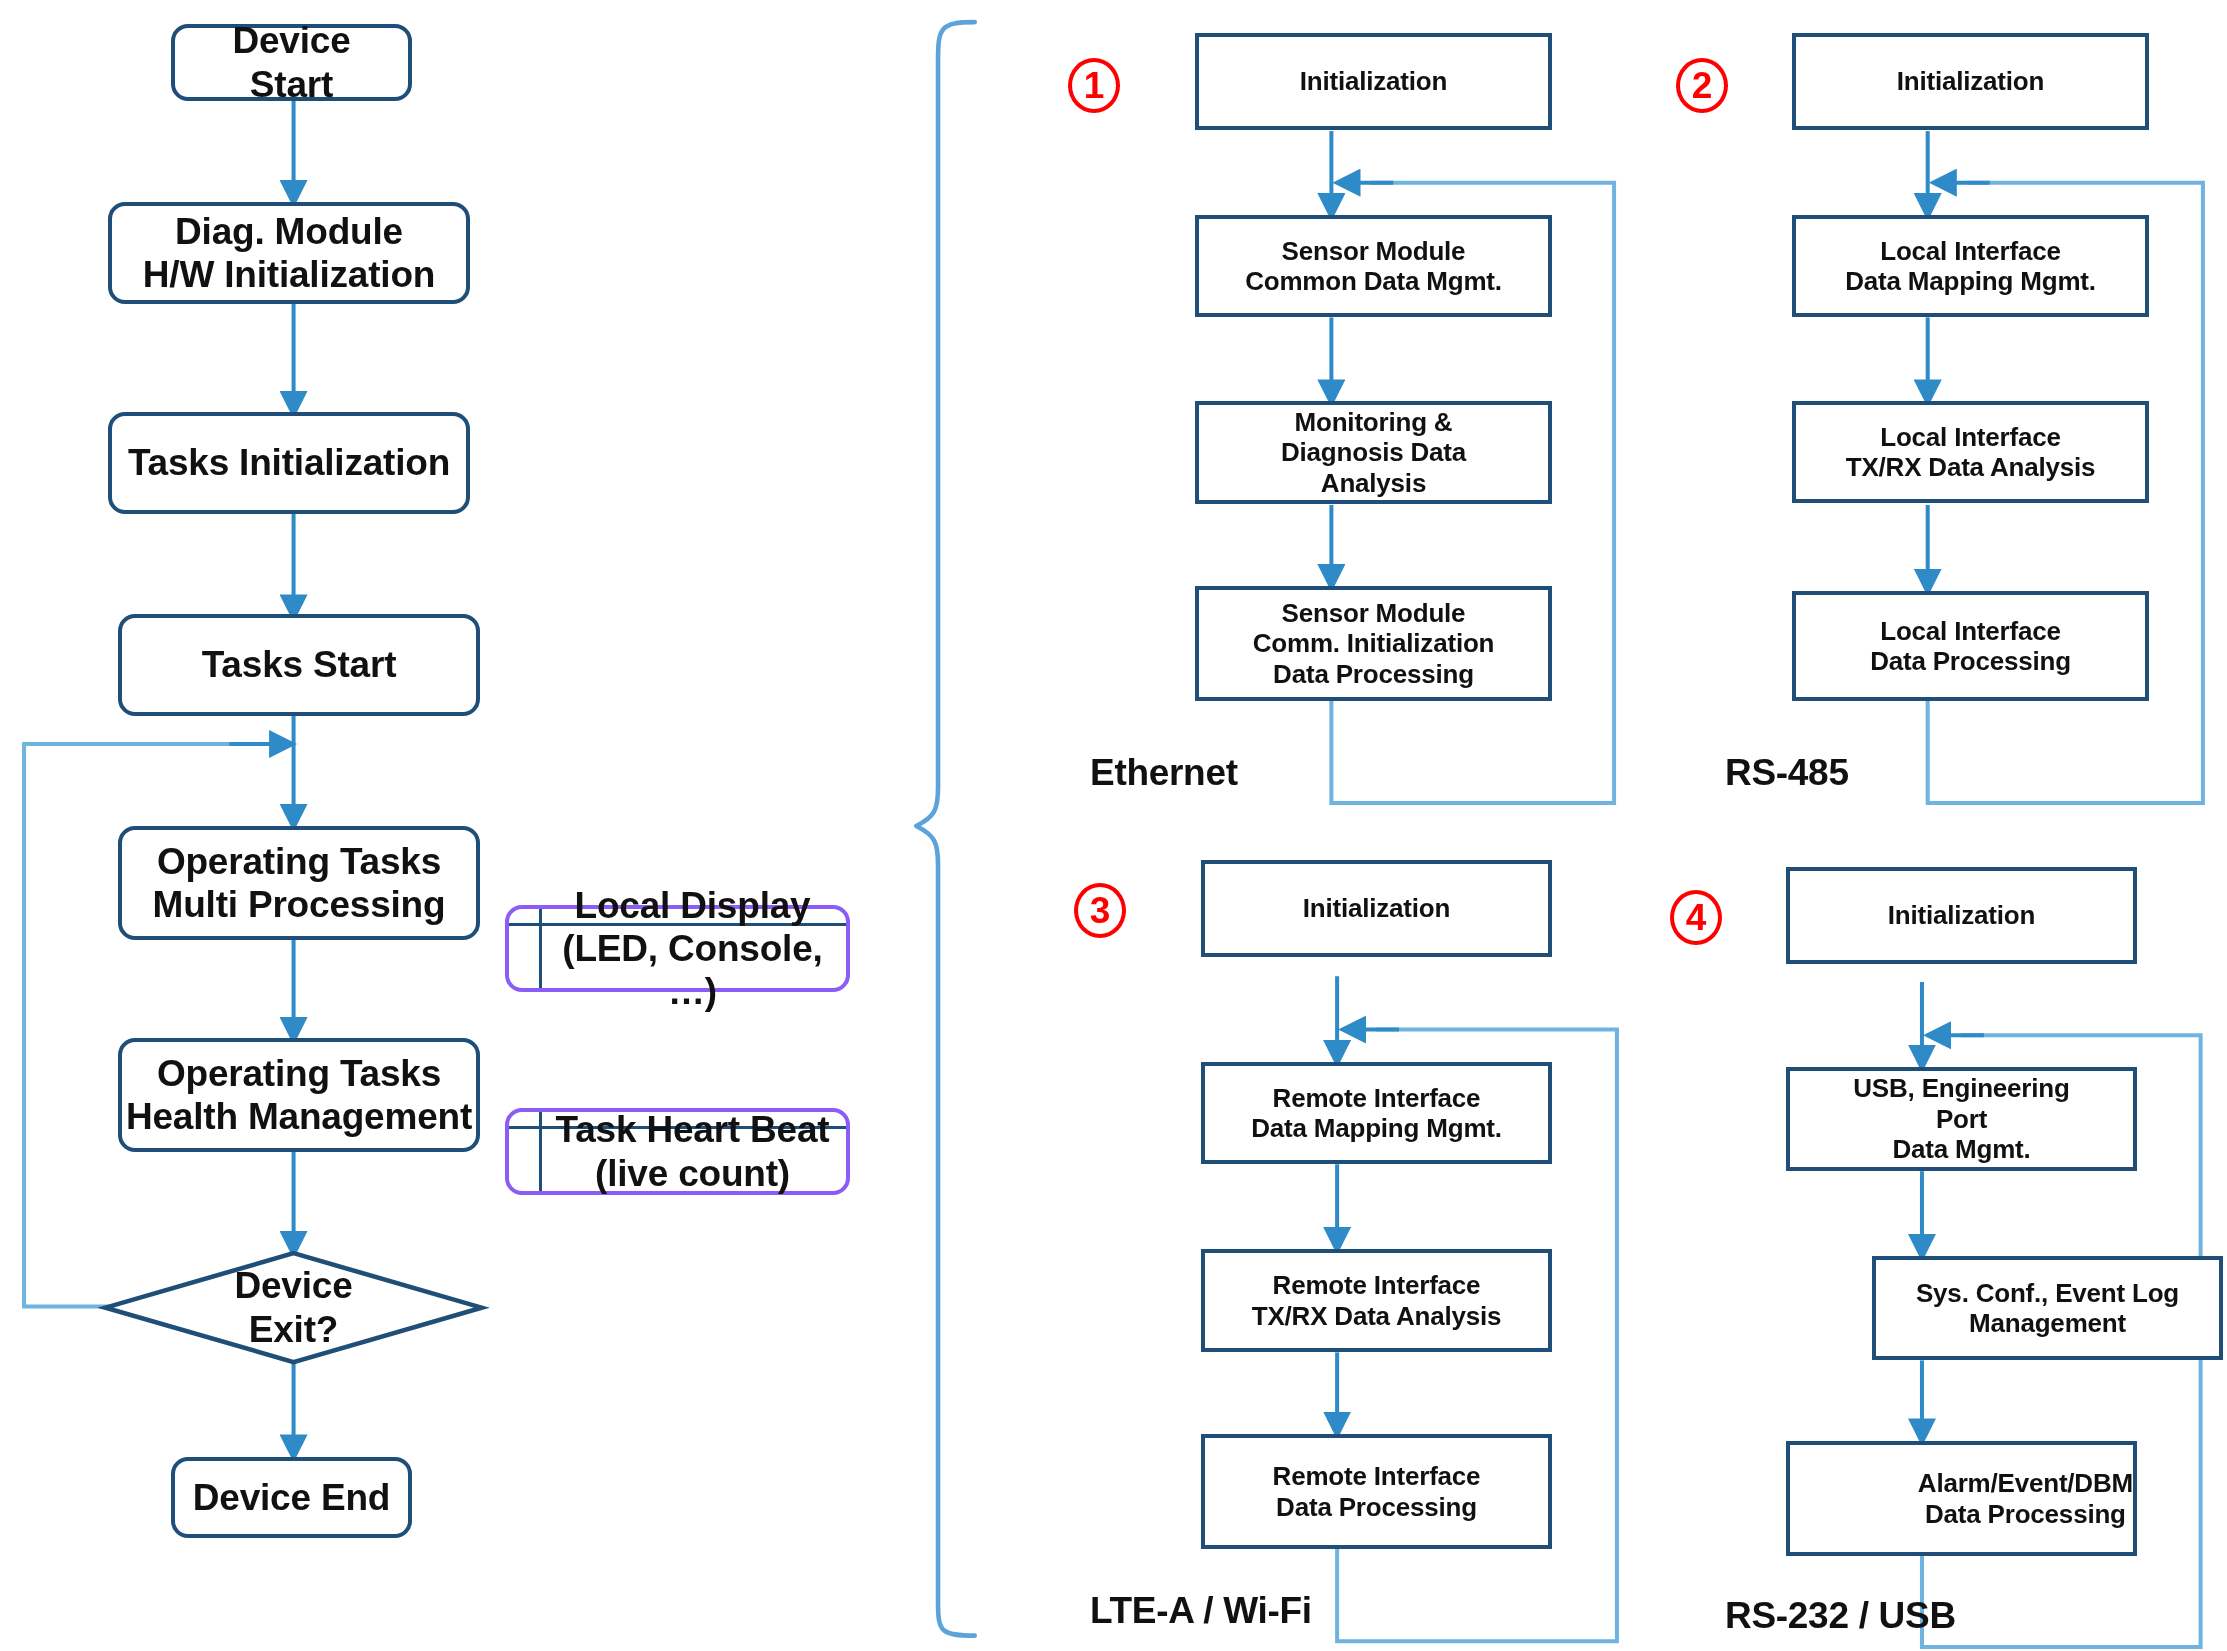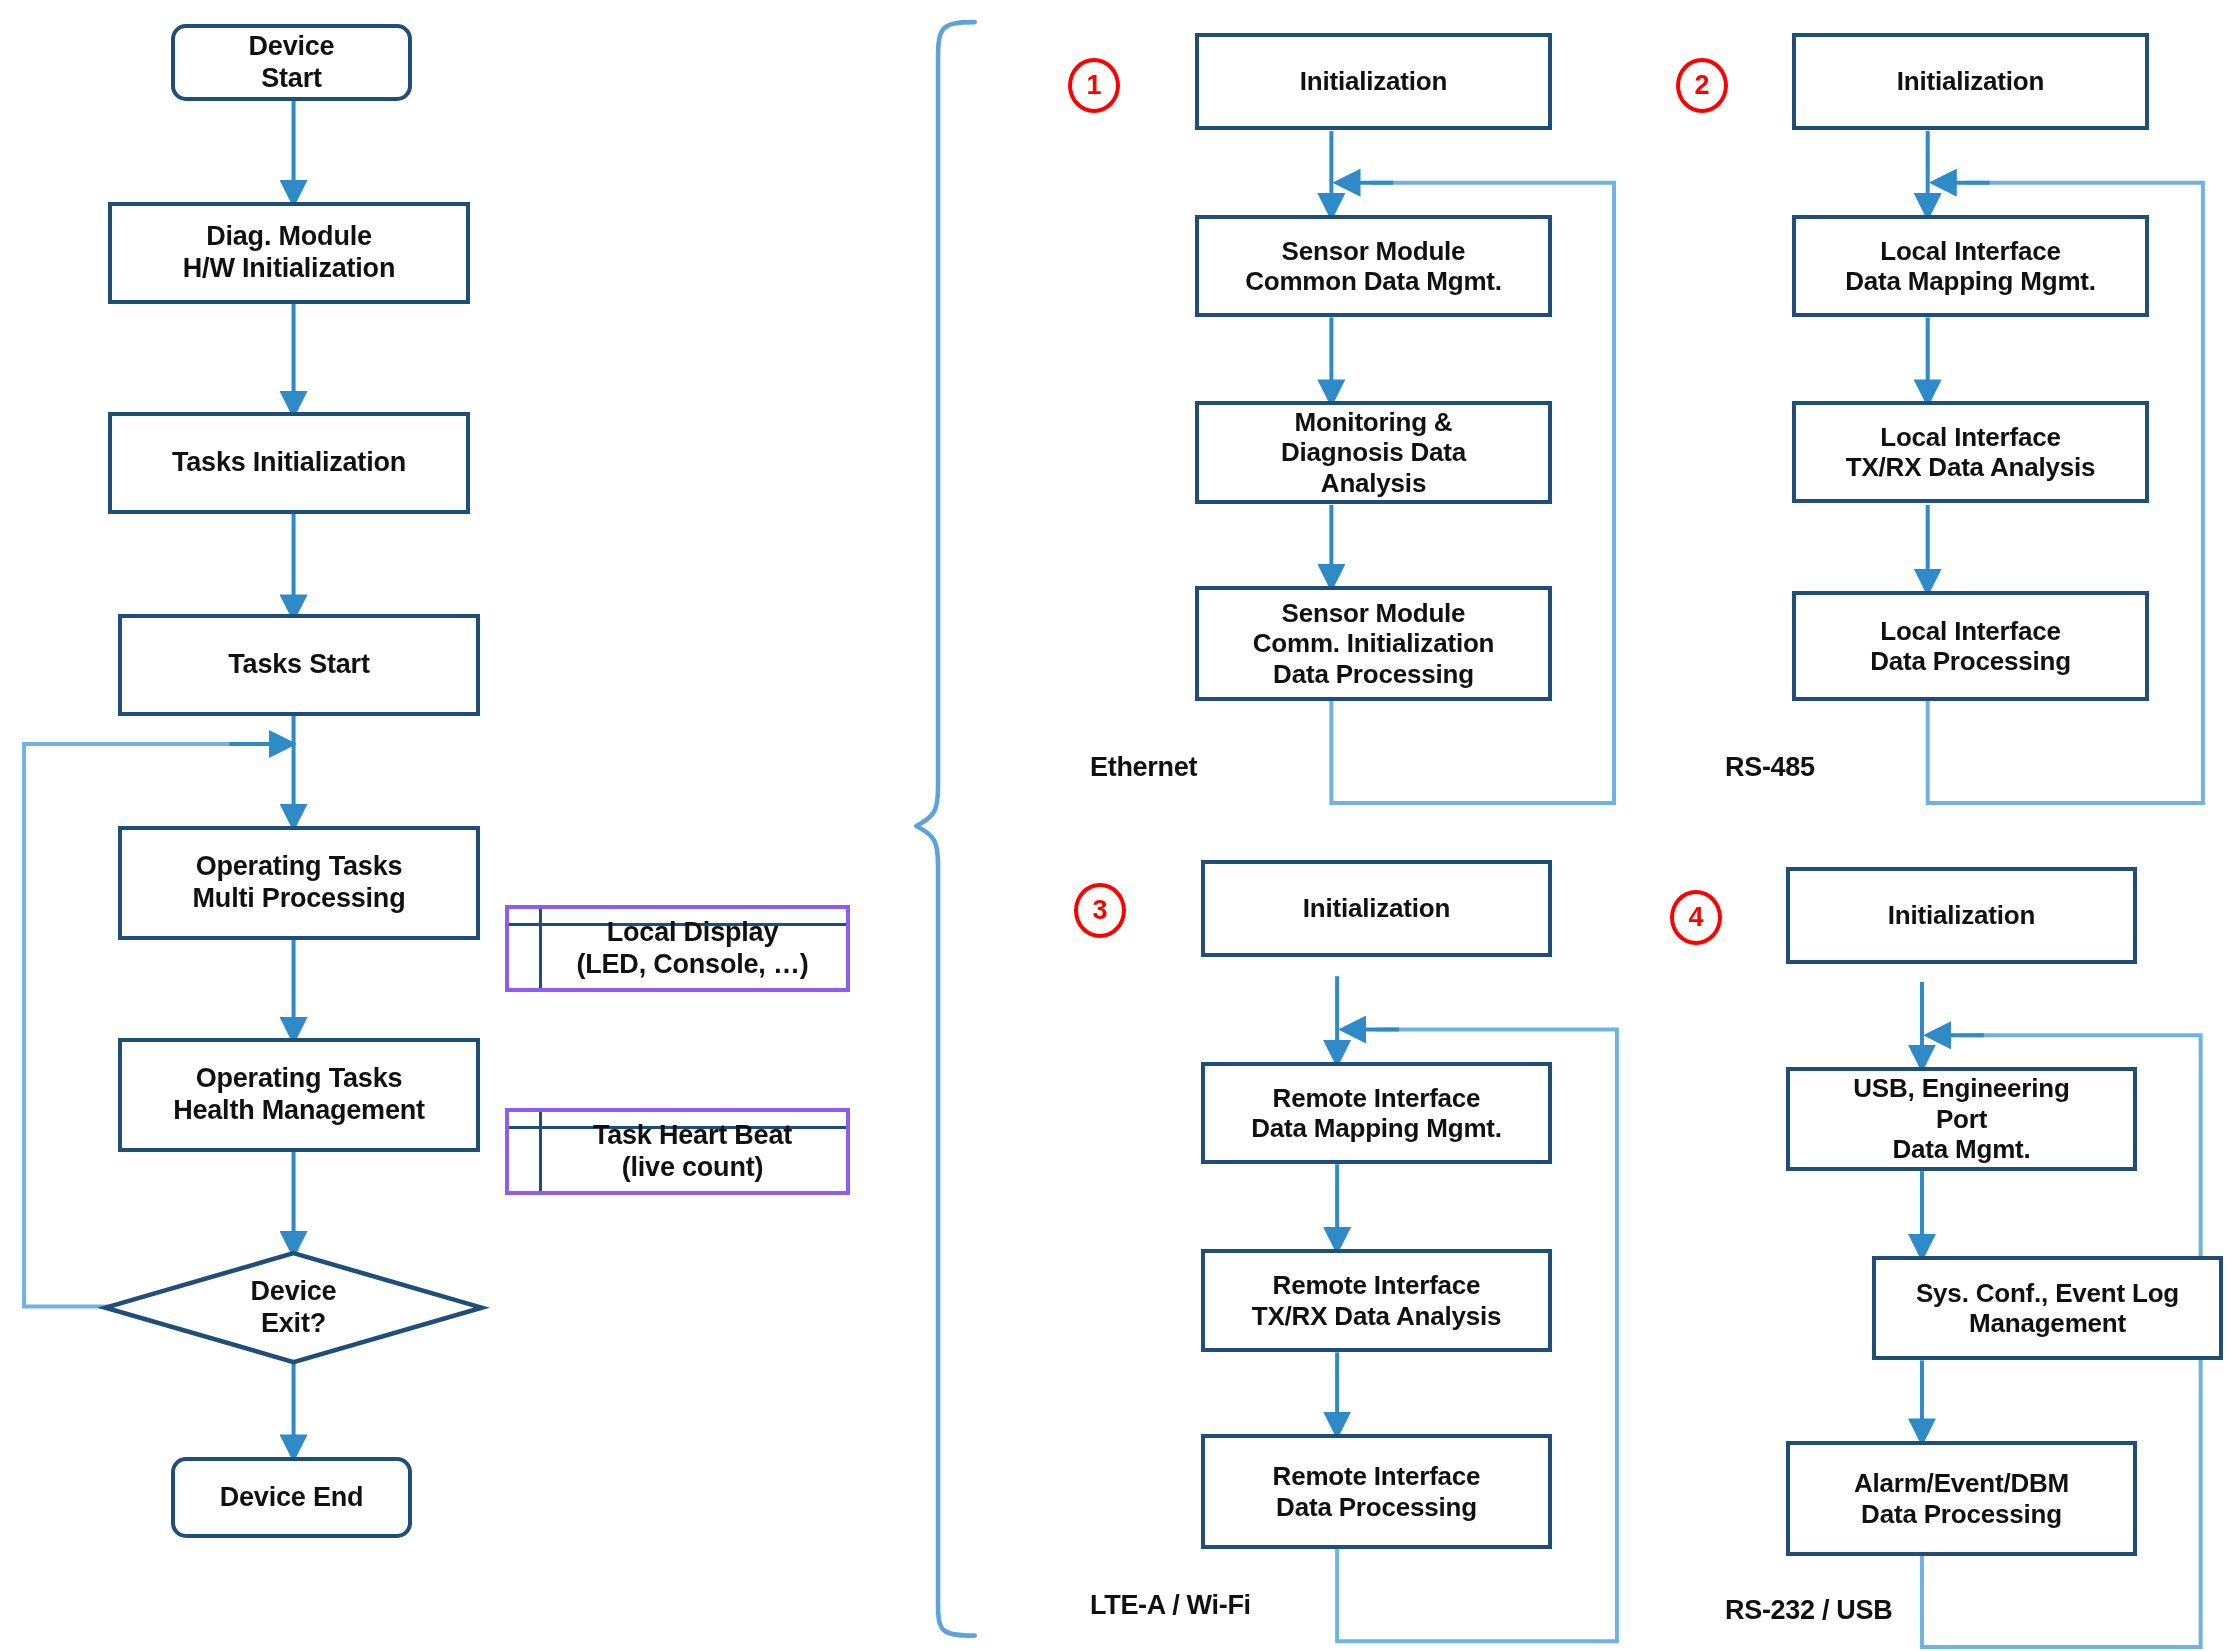--- a/index.html
+++ b/index.html
@@ -36,21 +36,21 @@
   .marker .ring{
     position:absolute;left:0;top:0;width:100%;height:100%;
     border:4px solid #FF0000;border-radius:50%;box-sizing:border-box;
   }
   .marker span{position:relative;z-index:2;}
   .caption{
     position:absolute;font-weight:bold;color:#111;
     font-family:"Liberation Sans", sans-serif;letter-spacing:-0.3px;white-space:nowrap;
   }
   .fs46{font-size:26px;margin-left:37px;}
-  .fs48{font-size:27px;}
+  .fs48{font-size:37px;border-radius:17px;}
 </style>
 </head>
 <body>
 
 <div id="stage">
 
   <svg class="layer" viewBox="0 0 3884 2880">
     <defs>
       <marker id="ah" viewBox="0 0 12 12" refX="9.5" refY="6" markerWidth="7" markerHeight="7" orient="auto-start-reverse">
         <path d="M0,0 L12,6 L0,12 z" fill="#2E8BC8"></path>
@@ -236,19 +236,19 @@
   </div>
   <div class="nodebox fs46" style="left:1749px;top:867px;width:351px;height:97px;">
     <span>Initialization</span>
   </div>
   <div class="nodebox fs46" style="left:1749px;top:1067px;width:351px;height:104px;">
     <span>USB, Engineering<br>Port<br>Data Mgmt.</span>
   </div>
   <div class="nodebox fs46" style="left:1835px;top:1256px;width:351px;height:104px;justify-content:center;">
     <span>Sys. Conf., Event Log<br>Management</span>
   </div>
-  <div class="nodebox fs46" style="left:1749px;top:1441px;width:351px;height:115px;">
+  <div class="nodebox fs46" style="left:1749px;top:1441px;width:351px;height:115px;justify-content:flex-end;">
     <span>Alarm/Event/DBM<br>Data Processing</span>
   </div>
   <div class="caption fs48" style="left:1725px;top:1595px;">RS-232 / USB</div>
 
 </div>
 
 
 </body></html>

